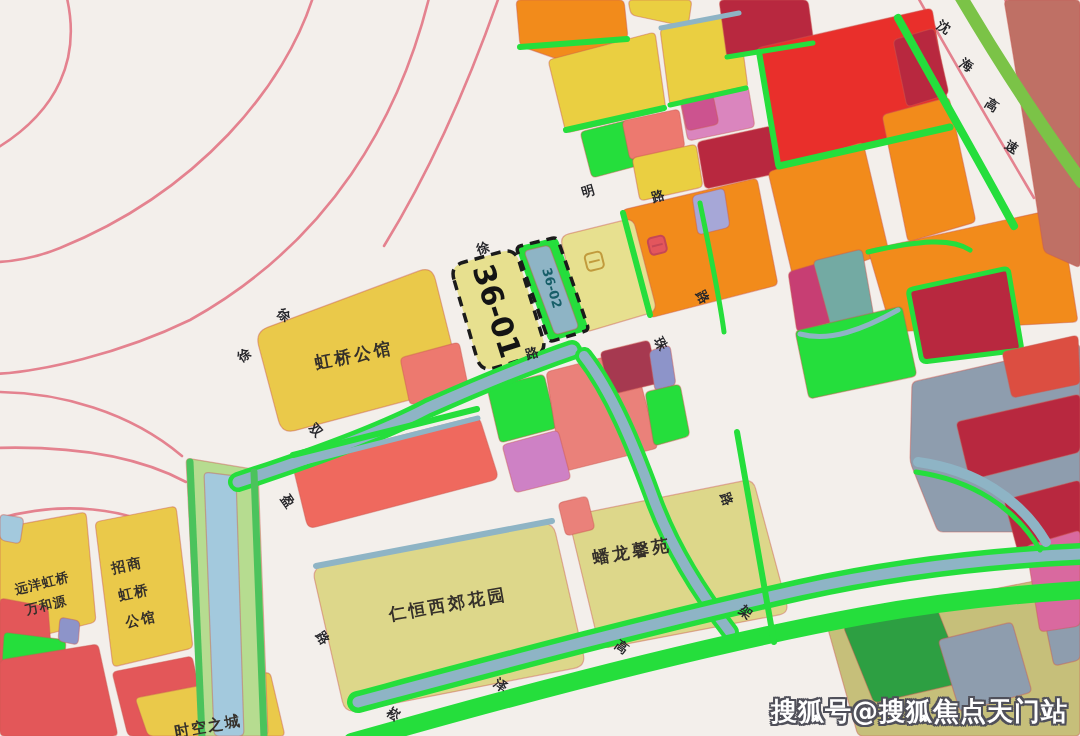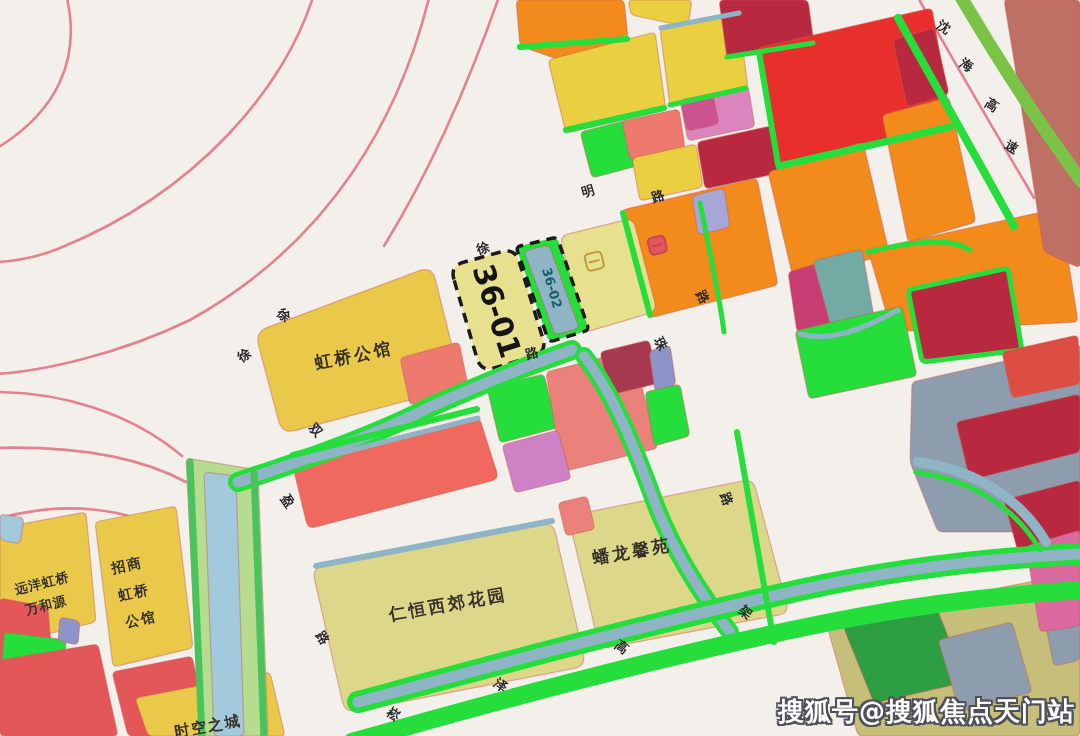--- a/index.html
+++ b/index.html
@@ -1,19 +1,19 @@
 <!DOCTYPE html>
 <html><head>
 <meta charset="utf-8">
 <style>
   html,body{margin:0;padding:0;background:#d8d4d0;}
   #stage{position:relative;width:1080px;height:736px;overflow:hidden;background:#f3efeb;
          font-family:"DejaVu Sans",sans-serif;}
   #map-svg{position:absolute;left:0;top:0;filter:blur(.45px) saturate(1.03);}
-  #watermark{position:absolute;right:5px;top:694px;font-size:26px;font-weight:bold;color:#fff;
+  #watermark{position:absolute;right:12px;top:694px;font-size:26px;font-weight:bold;color:#fff;
     letter-spacing:1px;white-space:nowrap;
     text-shadow:-2px -2px 0 #50505a,2px -2px 0 #50505a,-2px 2px 0 #50505a,2px 2px 0 #50505a,
                 0 2px 0 #50505a,0 -2px 0 #50505a,2px 0 0 #50505a,-2px 0 0 #50505a;}
   text{font-family:"DejaVu Sans",sans-serif;}
 </style>
 </head>
 <body>
 
 <div id="stage">
   <svg id="map-svg" width="1080" height="736" viewBox="0 0 1080 736">

